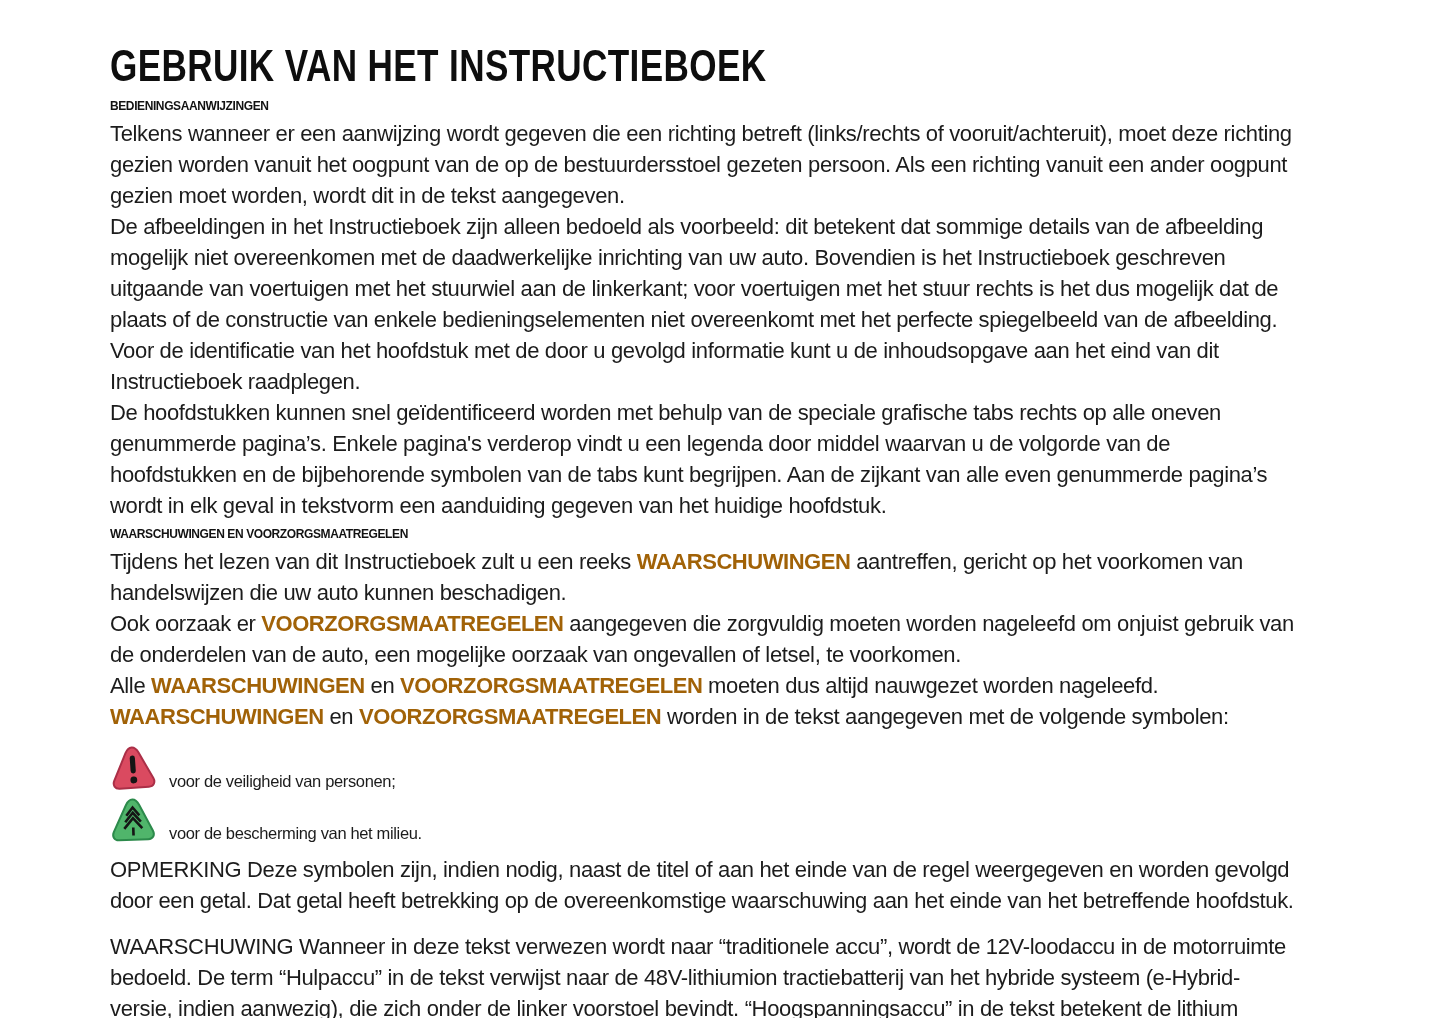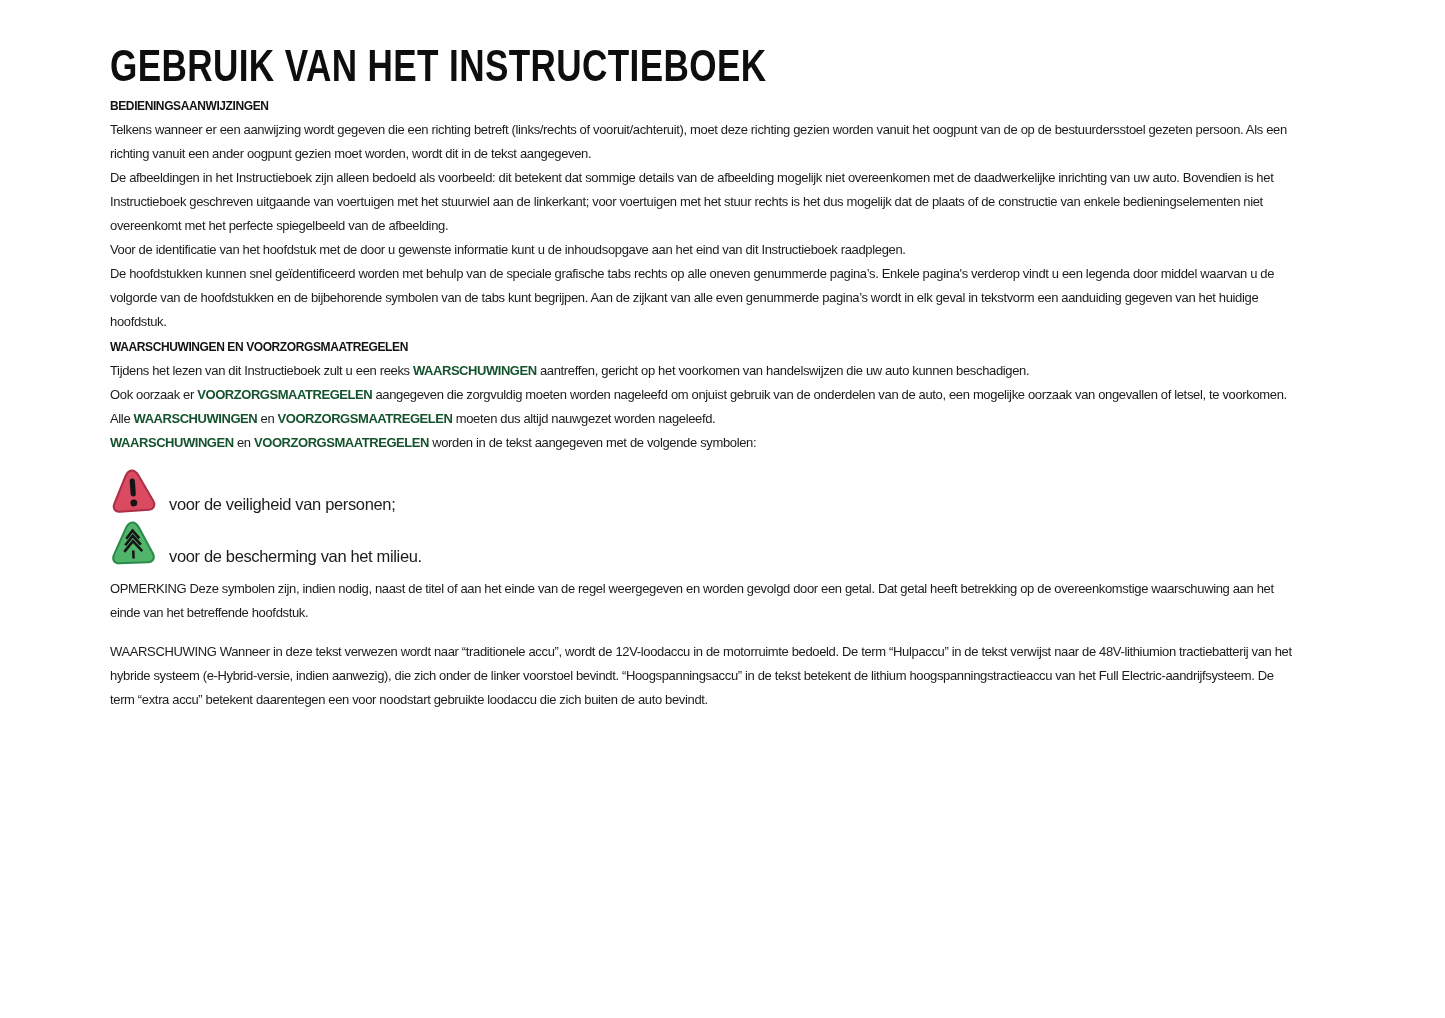--- a/index.html
+++ b/index.html
@@ -30,29 +30,29 @@
   }
   .section-heading {
     font-size:12px;
     font-weight:bold;
     line-height:22px;
     letter-spacing:-0.4px;
     color:#121212;
     margin:2px 0 1px 0;
   }
   .para, .rich-para {
-    font-size:13px;
-    line-height:24px;
+    font-size:22px;
+    line-height:31px;
     letter-spacing:-0.35px;
     color:#1c1c1c;
   }
   .rich-para .b {
     font-weight:bold;
     letter-spacing:-0.45px;
-    color:#14532d;
+    color:#a16207;
   }
   .symbols { margin:8px 0 6px 0; }
   .symbol-row {
     display:flex;
     align-items:flex-end;
     height:52px;
   }
   .tri-icon { flex:0 0 auto; margin-right:13px; }
   .symbol-label {
     font-size:16.5px;
@@ -67,21 +67,21 @@
 
 <div class="page">
   <div class="content">
 
     <div class="doc-title">GEBRUIK VAN HET INSTRUCTIEBOEK</div>
 
     <div class="section-heading">BEDIENINGSAANWIJZINGEN</div>
 
     <div class="para">Telkens wanneer er een aanwijzing wordt gegeven die een richting betreft (links/rechts of vooruit/achteruit), moet deze richting gezien worden vanuit het oogpunt van de op de bestuurdersstoel gezeten persoon. Als een richting vanuit een ander oogpunt gezien moet worden, wordt dit in de tekst aangegeven.</div>
     <div class="para">De afbeeldingen in het Instructieboek zijn alleen bedoeld als voorbeeld: dit betekent dat sommige details van de afbeelding mogelijk niet overeenkomen met de daadwerkelijke inrichting van uw auto. Bovendien is het Instructieboek geschreven uitgaande van voertuigen met het stuurwiel aan de linkerkant; voor voertuigen met het stuur rechts is het dus mogelijk dat de plaats of de constructie van enkele bedieningselementen niet overeenkomt met het perfecte spiegelbeeld van de afbeelding.</div>
-    <div class="para">Voor de identificatie van het hoofdstuk met de door u gewenste informatie kunt u de inhoudsopgave aan het eind van dit Instructieboek raadplegen.</div>
+    <div class="para">Voor de identificatie van het hoofdstuk met de door u gevolgd informatie kunt u de inhoudsopgave aan het eind van dit Instructieboek raadplegen.</div>
     <div class="para">De hoofdstukken kunnen snel geïdentificeerd worden met behulp van de speciale grafische tabs rechts op alle oneven genummerde pagina’s. Enkele pagina's verderop vindt u een legenda door middel waarvan u de volgorde van de hoofdstukken en de bijbehorende symbolen van de tabs kunt begrijpen. Aan de zijkant van alle even genummerde pagina’s wordt in elk geval in tekstvorm een aanduiding gegeven van het huidige hoofdstuk.</div>
 
     <div class="section-heading">WAARSCHUWINGEN EN VOORZORGSMAATREGELEN</div>
 
     <div class="rich-para"><span>Tijdens het lezen van dit Instructieboek zult u een reeks </span><span class="b">WAARSCHUWINGEN</span><span> aantreffen, gericht op het voorkomen van handelswijzen die uw auto kunnen beschadigen.</span></div>
 
     <div class="rich-para"><span>Ook oorzaak er </span><span class="b">VOORZORGSMAATREGELEN</span><span> aangegeven die zorgvuldig moeten worden nageleefd om onjuist gebruik van de onderdelen van de auto, een mogelijke oorzaak van ongevallen of letsel, te voorkomen.</span></div>
 
     <div class="rich-para"><span>Alle </span><span class="b">WAARSCHUWINGEN</span><span> en </span><span class="b">VOORZORGSMAATREGELEN</span><span> moeten dus altijd nauwgezet worden nageleefd.</span></div>
 

